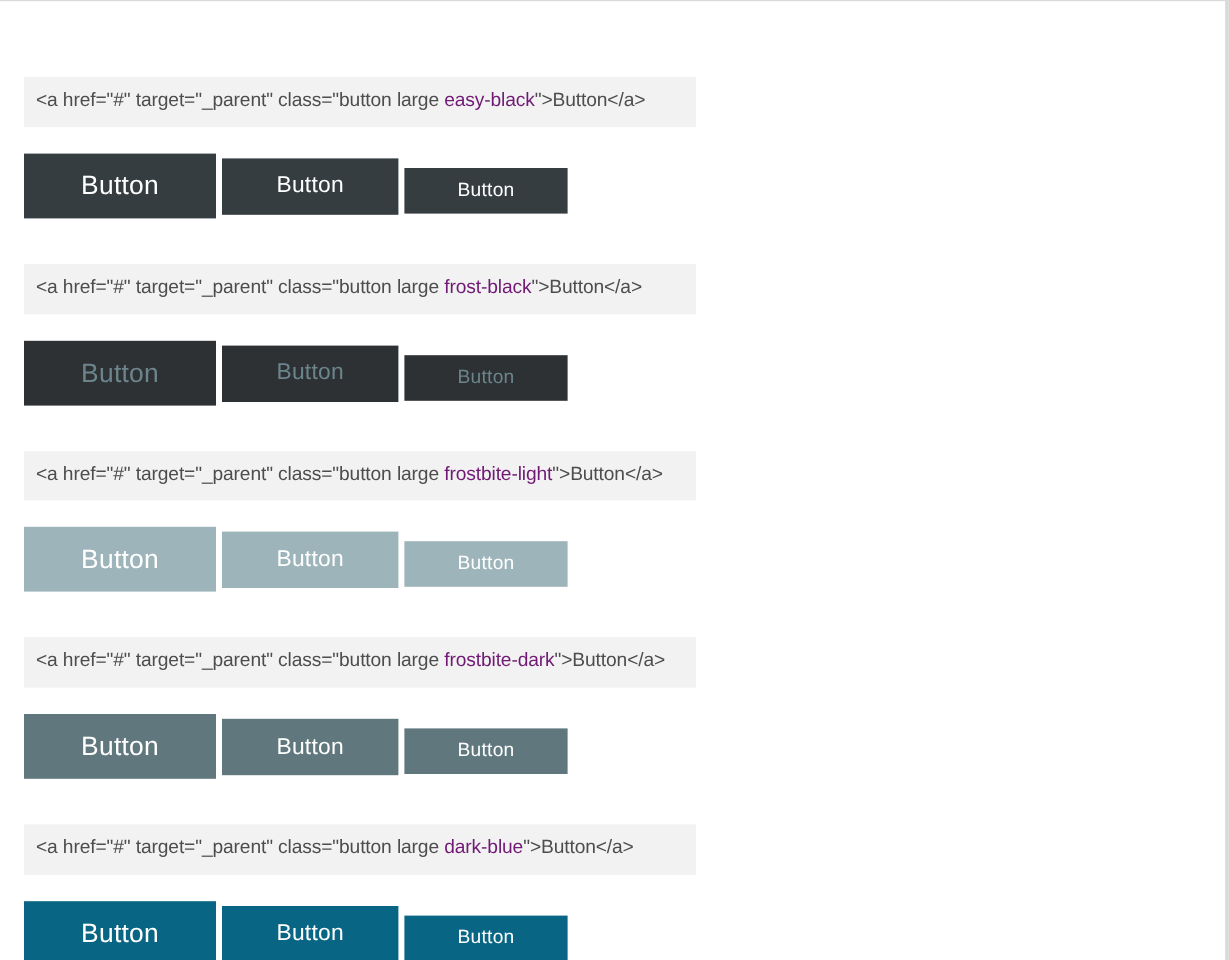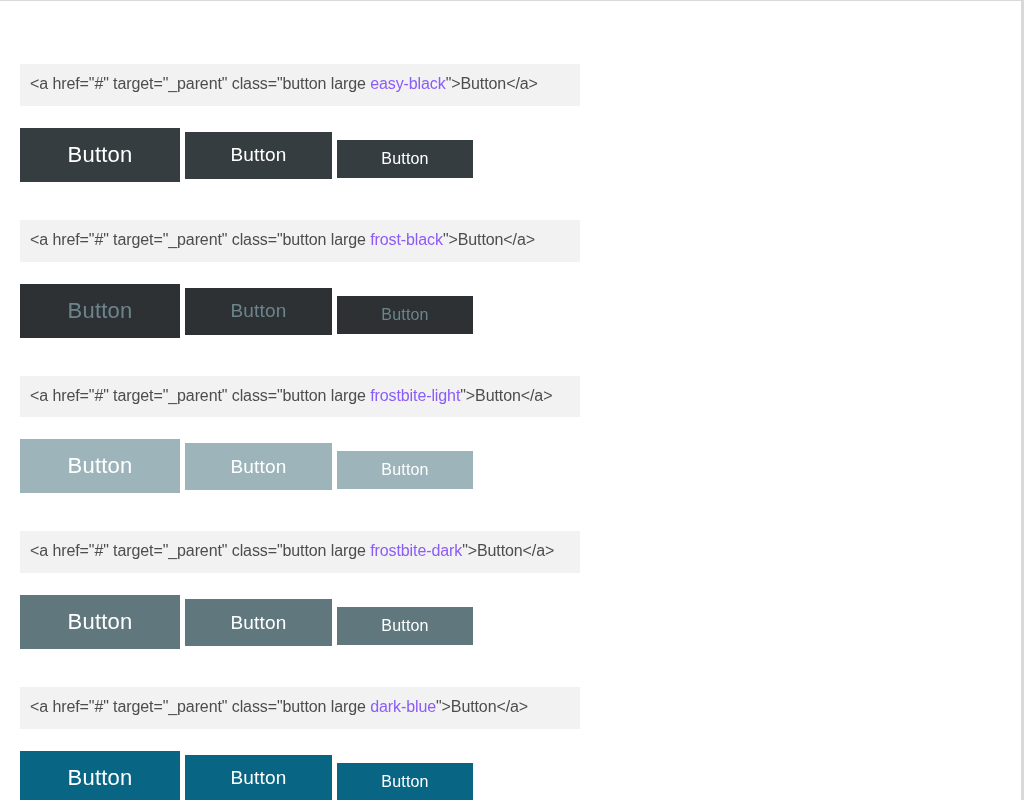--- a/index.html
+++ b/index.html
@@ -31,21 +31,21 @@
     background: #f2f2f2;
     color: #4d4d4d;
     font-size: 16px;
     line-height: 1.3;
     padding: 10px 10px 11px 10px;
     margin: 0;
     font-family: "Helvetica Neue", Helvetica, Arial, sans-serif;
     letter-spacing: -0.1px;
   }
   .code-box .highlight {
-    color: #8b5cf6;
+    color: #701a75;
   }
   .row {
     display: flex;
     align-items: flex-start;
     margin-top: 22px;
     margin-bottom: 38px;
     gap: 5px;
   }
   .button {
     display: inline-flex;

